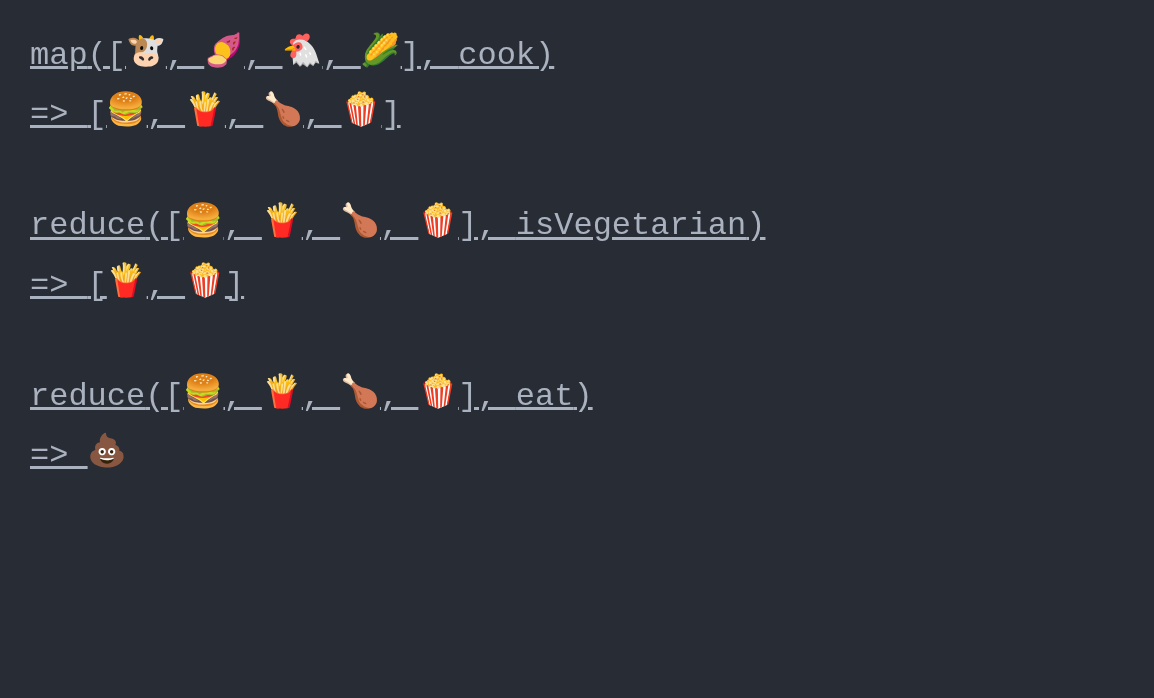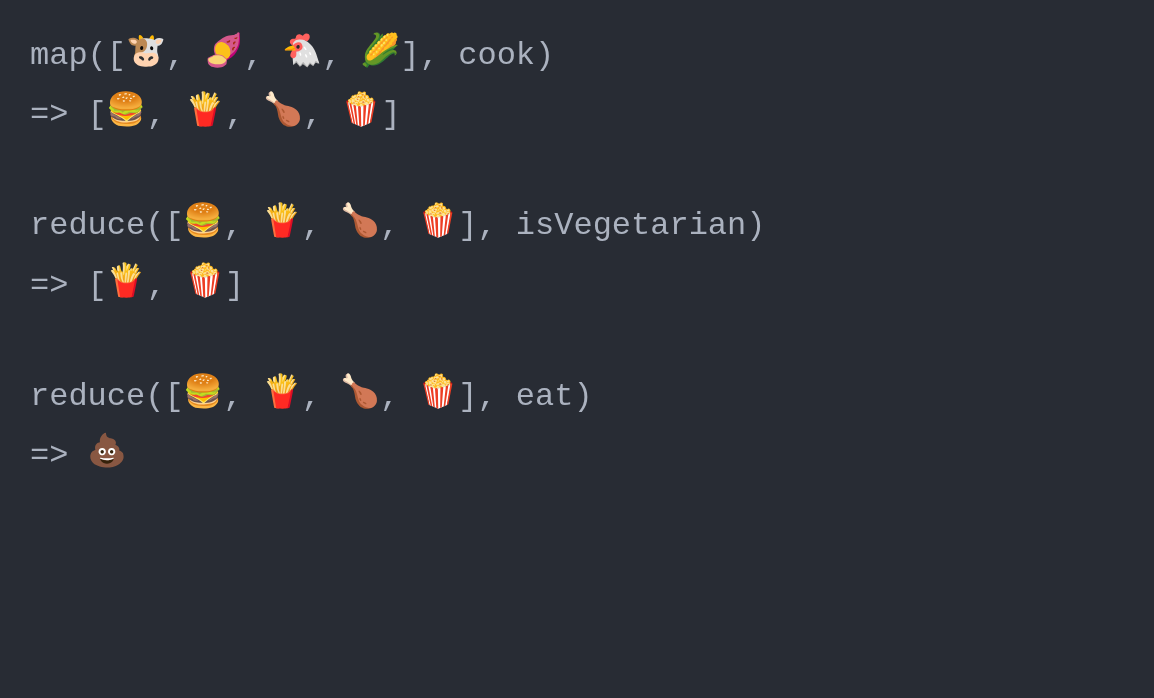--- a/index.html
+++ b/index.html
@@ -19,20 +19,21 @@
     }
     .block {
       margin-bottom: 60px;
     }
     .block:last-child {
       margin-bottom: 0;
     }
     .line {
       white-space: nowrap;
       margin-bottom: 8px;
+      text-decoration: underline;
     }
     .emoji {
       display: inline-block;
       vertical-align: middle;
       position: relative;
       top: -3px;
     }
   </style>
 </head>
 <body>

